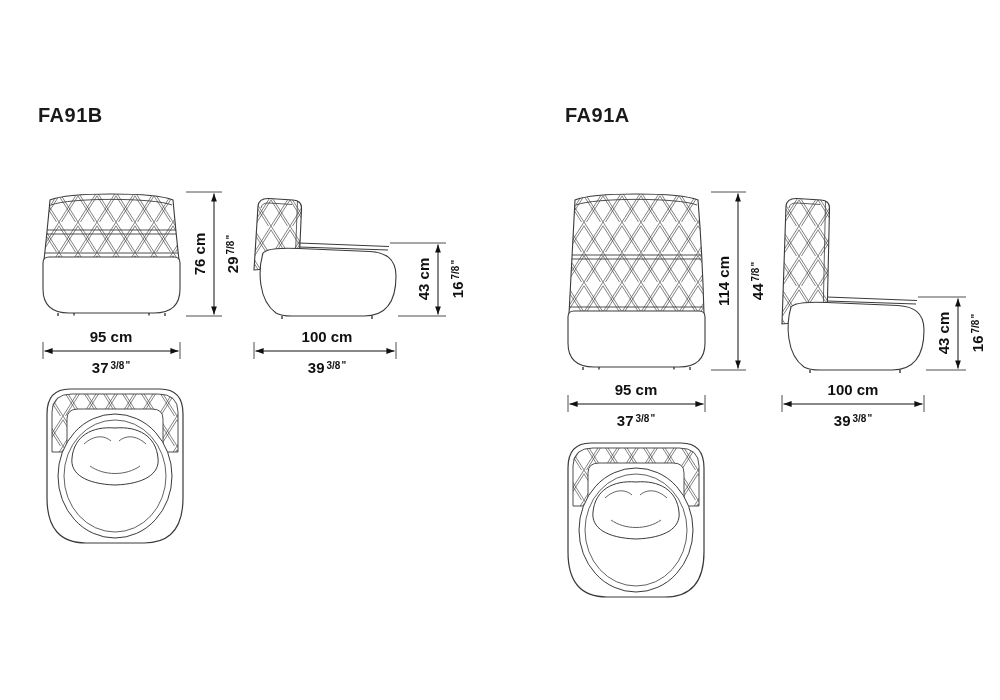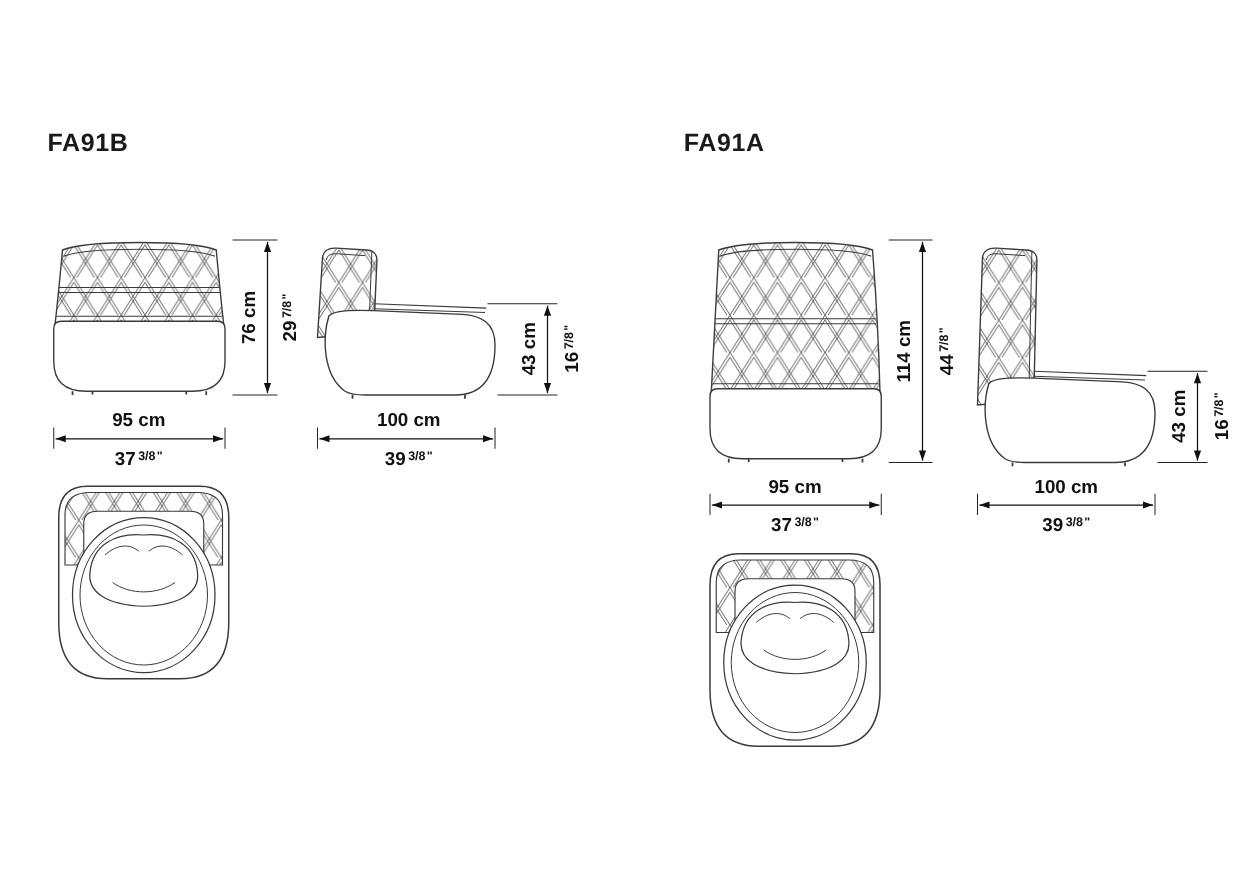--- a/index.html
+++ b/index.html
@@ -122,21 +122,21 @@
     </g>
 
     <g>
       <line x1="782" y1="395" x2="782" y2="412" stroke="#222" stroke-width="0.8"></line>
       <line x1="924" y1="395" x2="924" y2="412" stroke="#222" stroke-width="0.8"></line>
       <line x1="783.5" y1="404" x2="922.5" y2="404" stroke="#111" stroke-width="1" marker-start="url(#arr)" marker-end="url(#arr)"></line>
     </g>
   </svg>
 
   <div class="title" style="left:38px;top:104px">FA91B</div>
-  <div class="title" style="left:547px;top:104px">FA91A</div>
+  <div class="title" style="left:565px;top:104px">FA91A</div>
 
   <div class="vlabel" style="left:200px;top:254px">76 cm</div>
   <div class="vlabel" style="left:231px;top:254px">
     <span>29</span><span class="frac">7/8</span><span class="mark">"</span>
   </div>
 
   <div class="hlabel" style="left:111px;top:337px">95 cm</div>
   <div class="hlabel" style="left:111px;top:366px">
     <span>37</span><span class="frac">3/8</span><span class="mark">"</span>
   </div>

